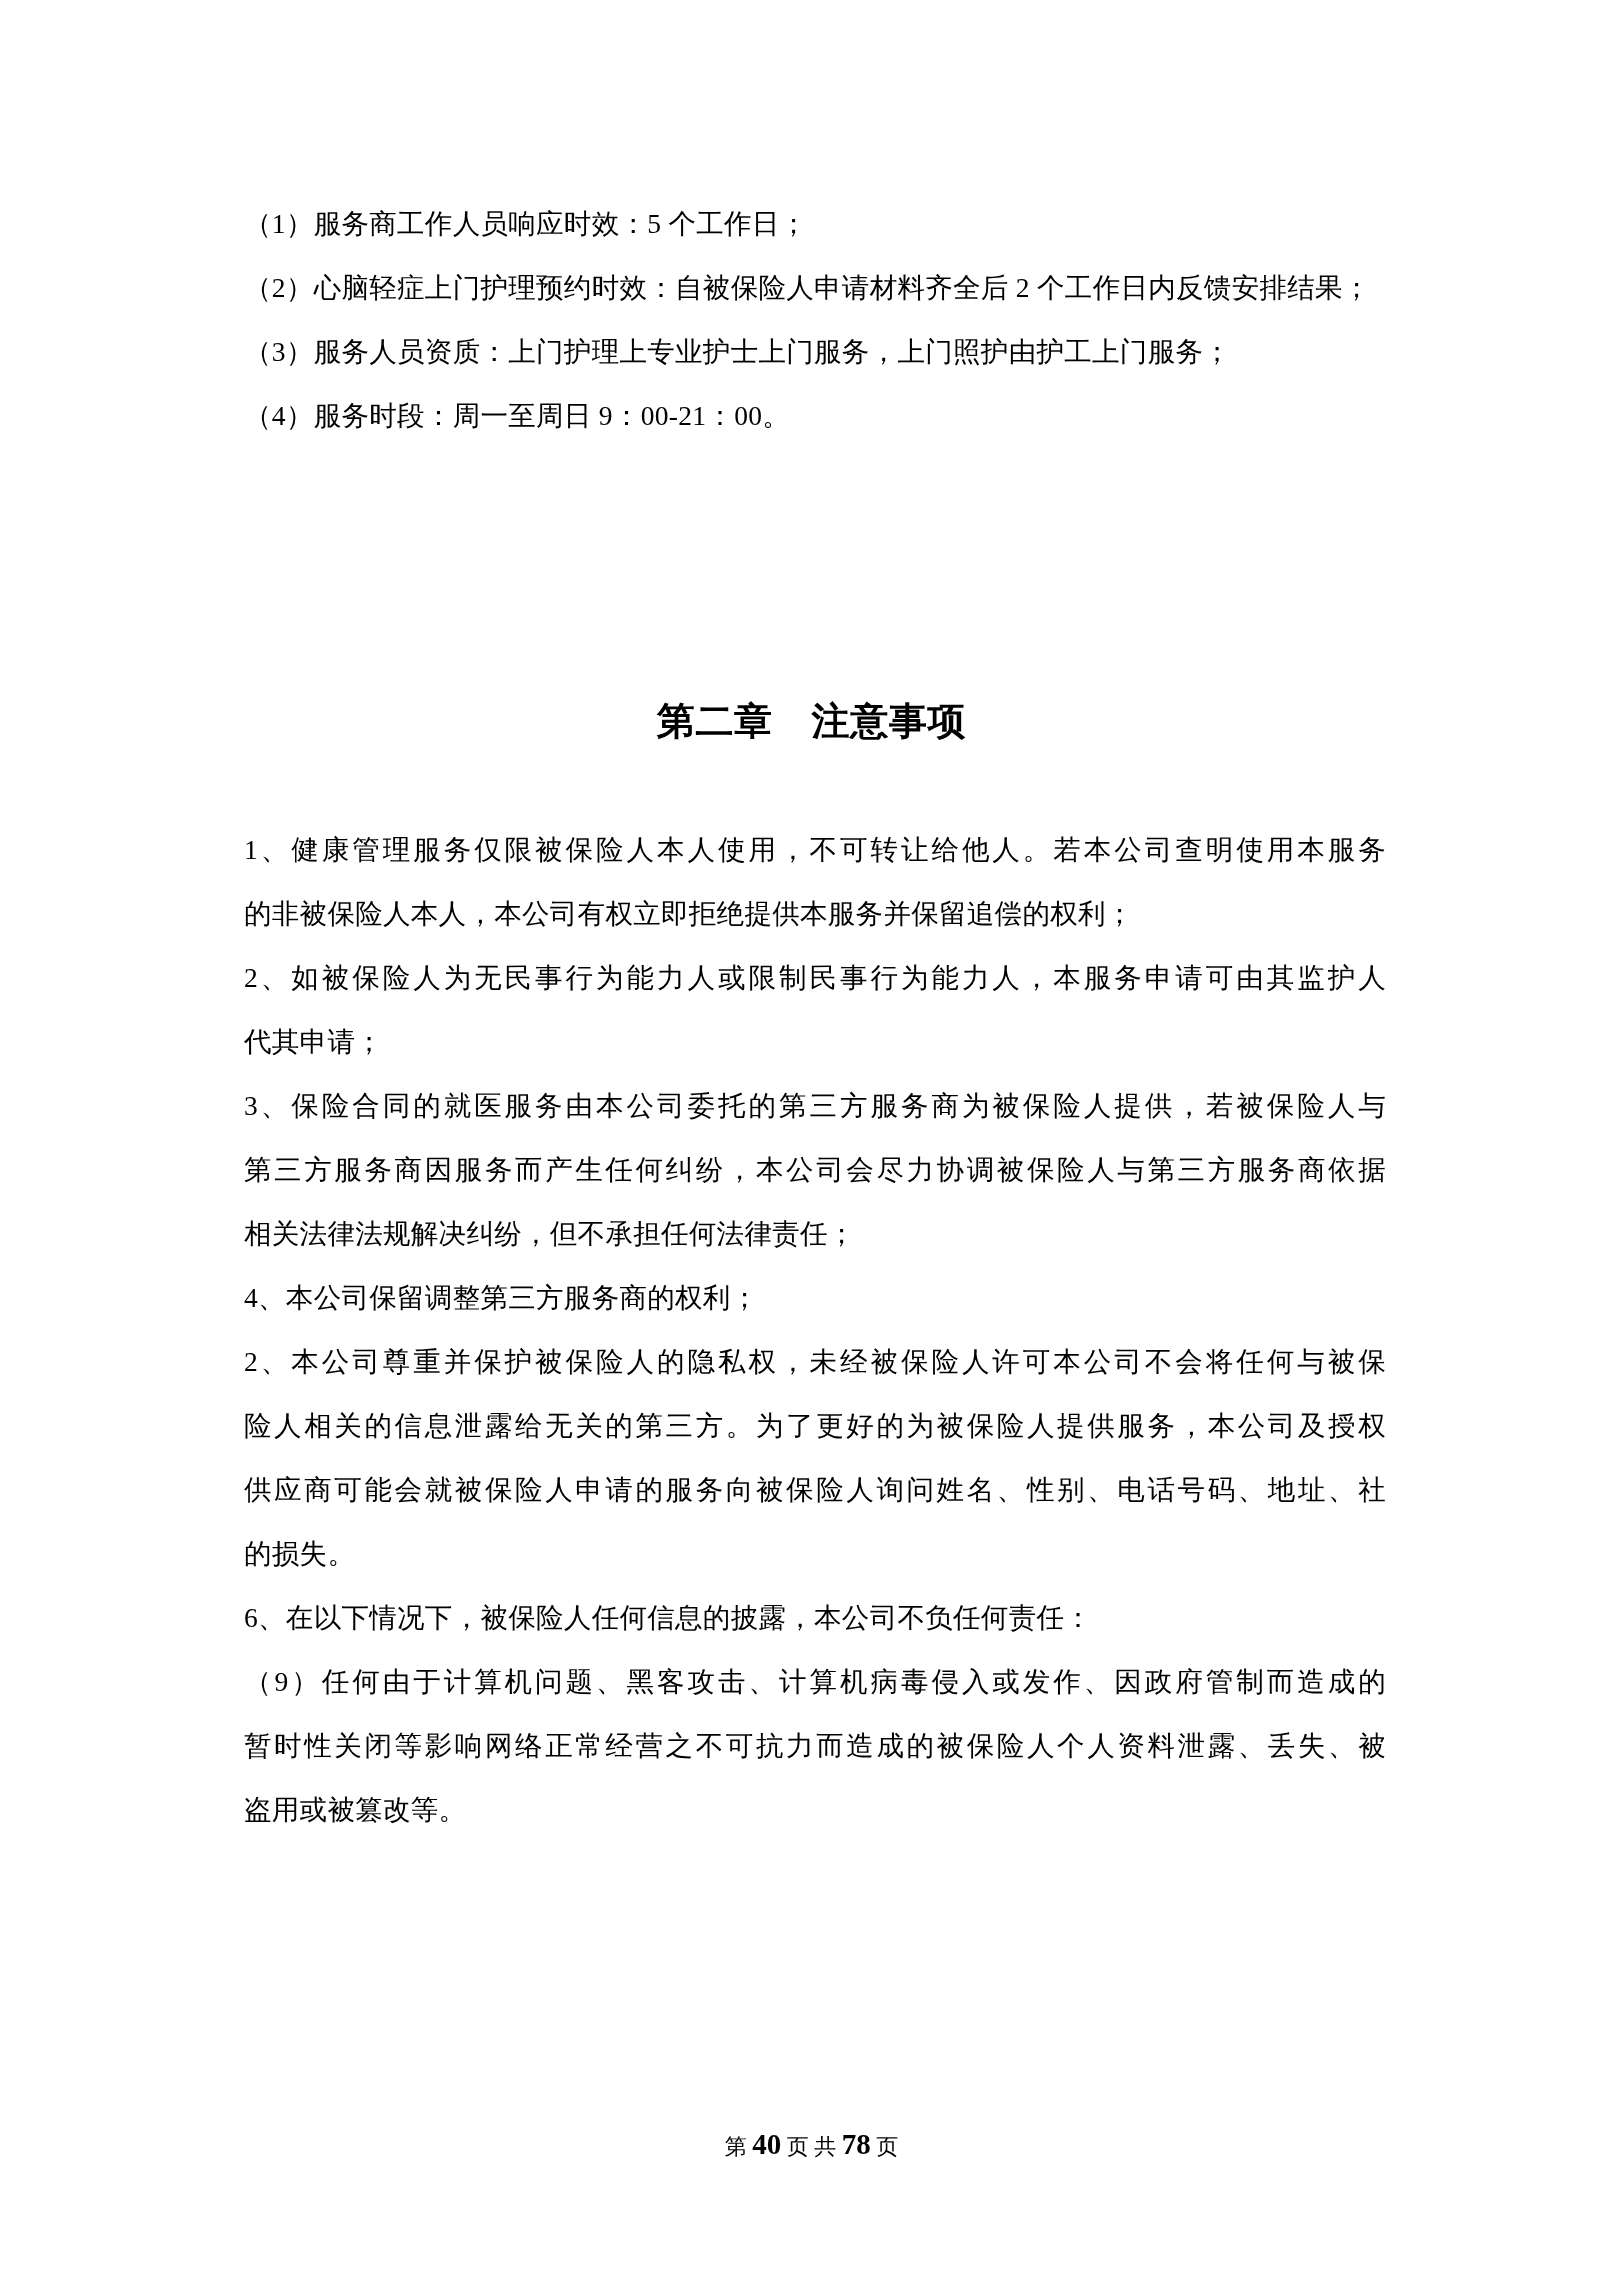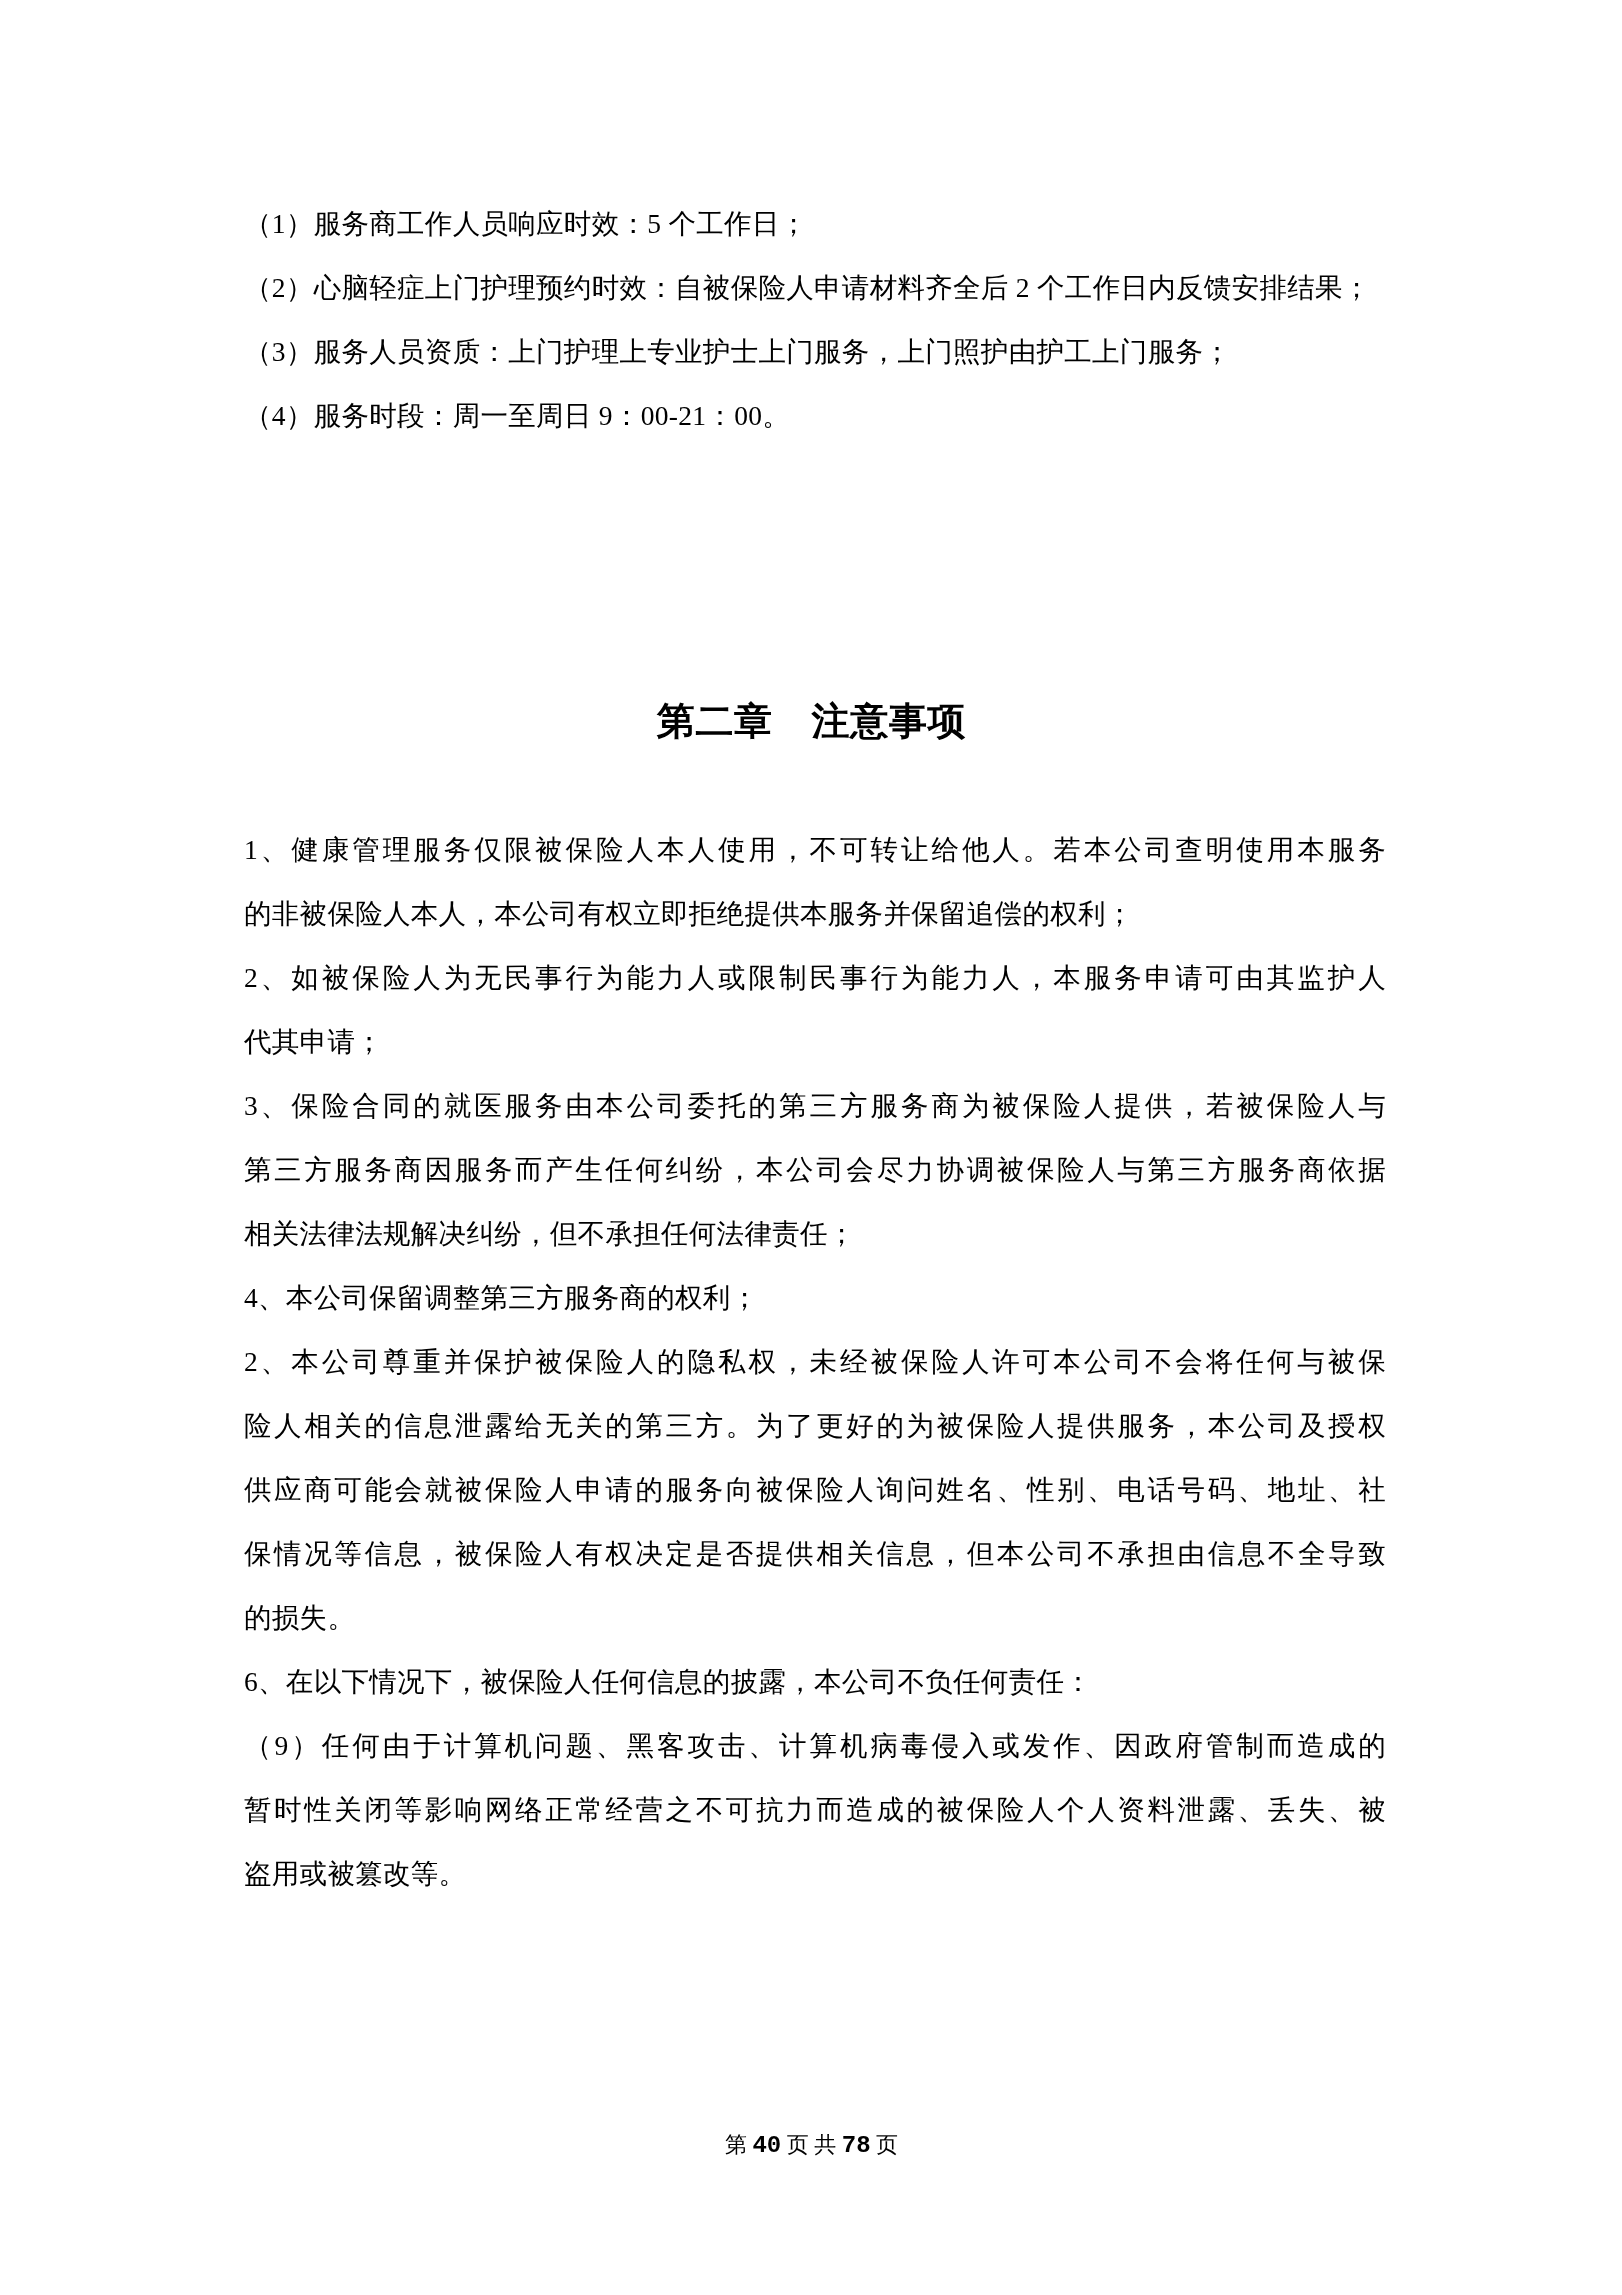--- a/index.html
+++ b/index.html
@@ -45,23 +45,23 @@
   .footer {
     position: absolute;
     top: 2128px;
     left: 0;
     width: 100%;
     text-align: center;
     font-size: 22px;
     line-height: 33px;
   }
   .footer .num {
-    font-family: Liberation Mono, monospace;
+    font-family: Liberation Serif, serif;
     font-weight: 700;
-    font-size: 24px;
+    font-size: 29px;
   }
 </style>
 </head>
 <body>
 
 <div class="page">
   <section class="textblock top-list">
       <div class="line">（1）服务商工作人员响应时效：5 个工作日；</div>
       <div class="line">（2）心脑轻症上门护理预约时效：自被保险人申请材料齐全后 2 个工作日内反馈安排结果；</div>
       <div class="line">（3）服务人员资质：上门护理上专业护士上门服务，上门照护由护工上门服务；</div>
@@ -73,21 +73,20 @@
       <div class="line">的非被保险人本人，本公司有权立即拒绝提供本服务并保留追偿的权利；</div>
       <div class="line j">2、如被保险人为无民事行为能力人或限制民事行为能力人，本服务申请可由其监护人</div>
       <div class="line">代其申请；</div>
       <div class="line j">3、保险合同的就医服务由本公司委托的第三方服务商为被保险人提供，若被保险人与</div>
       <div class="line j">第三方服务商因服务而产生任何纠纷，本公司会尽力协调被保险人与第三方服务商依据</div>
       <div class="line">相关法律法规解决纠纷，但不承担任何法律责任；</div>
       <div class="line">4、本公司保留调整第三方服务商的权利；</div>
       <div class="line j">2、本公司尊重并保护被保险人的隐私权，未经被保险人许可本公司不会将任何与被保</div>
       <div class="line j">险人相关的信息泄露给无关的第三方。为了更好的为被保险人提供服务，本公司及授权</div>
       <div class="line j">供应商可能会就被保险人申请的服务向被保险人询问姓名、性别、电话号码、地址、社</div>
-      <div class="line j">保情况等信息，被保险人有权决定是否提供相关信息，但本公司不承担由信息不全导致</div>
       <div class="line">的损失。</div>
       <div class="line">6、在以下情况下，被保险人任何信息的披露，本公司不负任何责任：</div>
       <div class="line j">（9）任何由于计算机问题、黑客攻击、计算机病毒侵入或发作、因政府管制而造成的</div>
       <div class="line j">暂时性关闭等影响网络正常经营之不可抗力而造成的被保险人个人资料泄露、丢失、被</div>
       <div class="line">盗用或被篡改等。</div>
     </section>
   <footer class="footer"><span>第 </span><span class="num">40</span><span> 页 共 </span><span class="num">78</span><span> 页</span></footer>
 </div>
 
 

